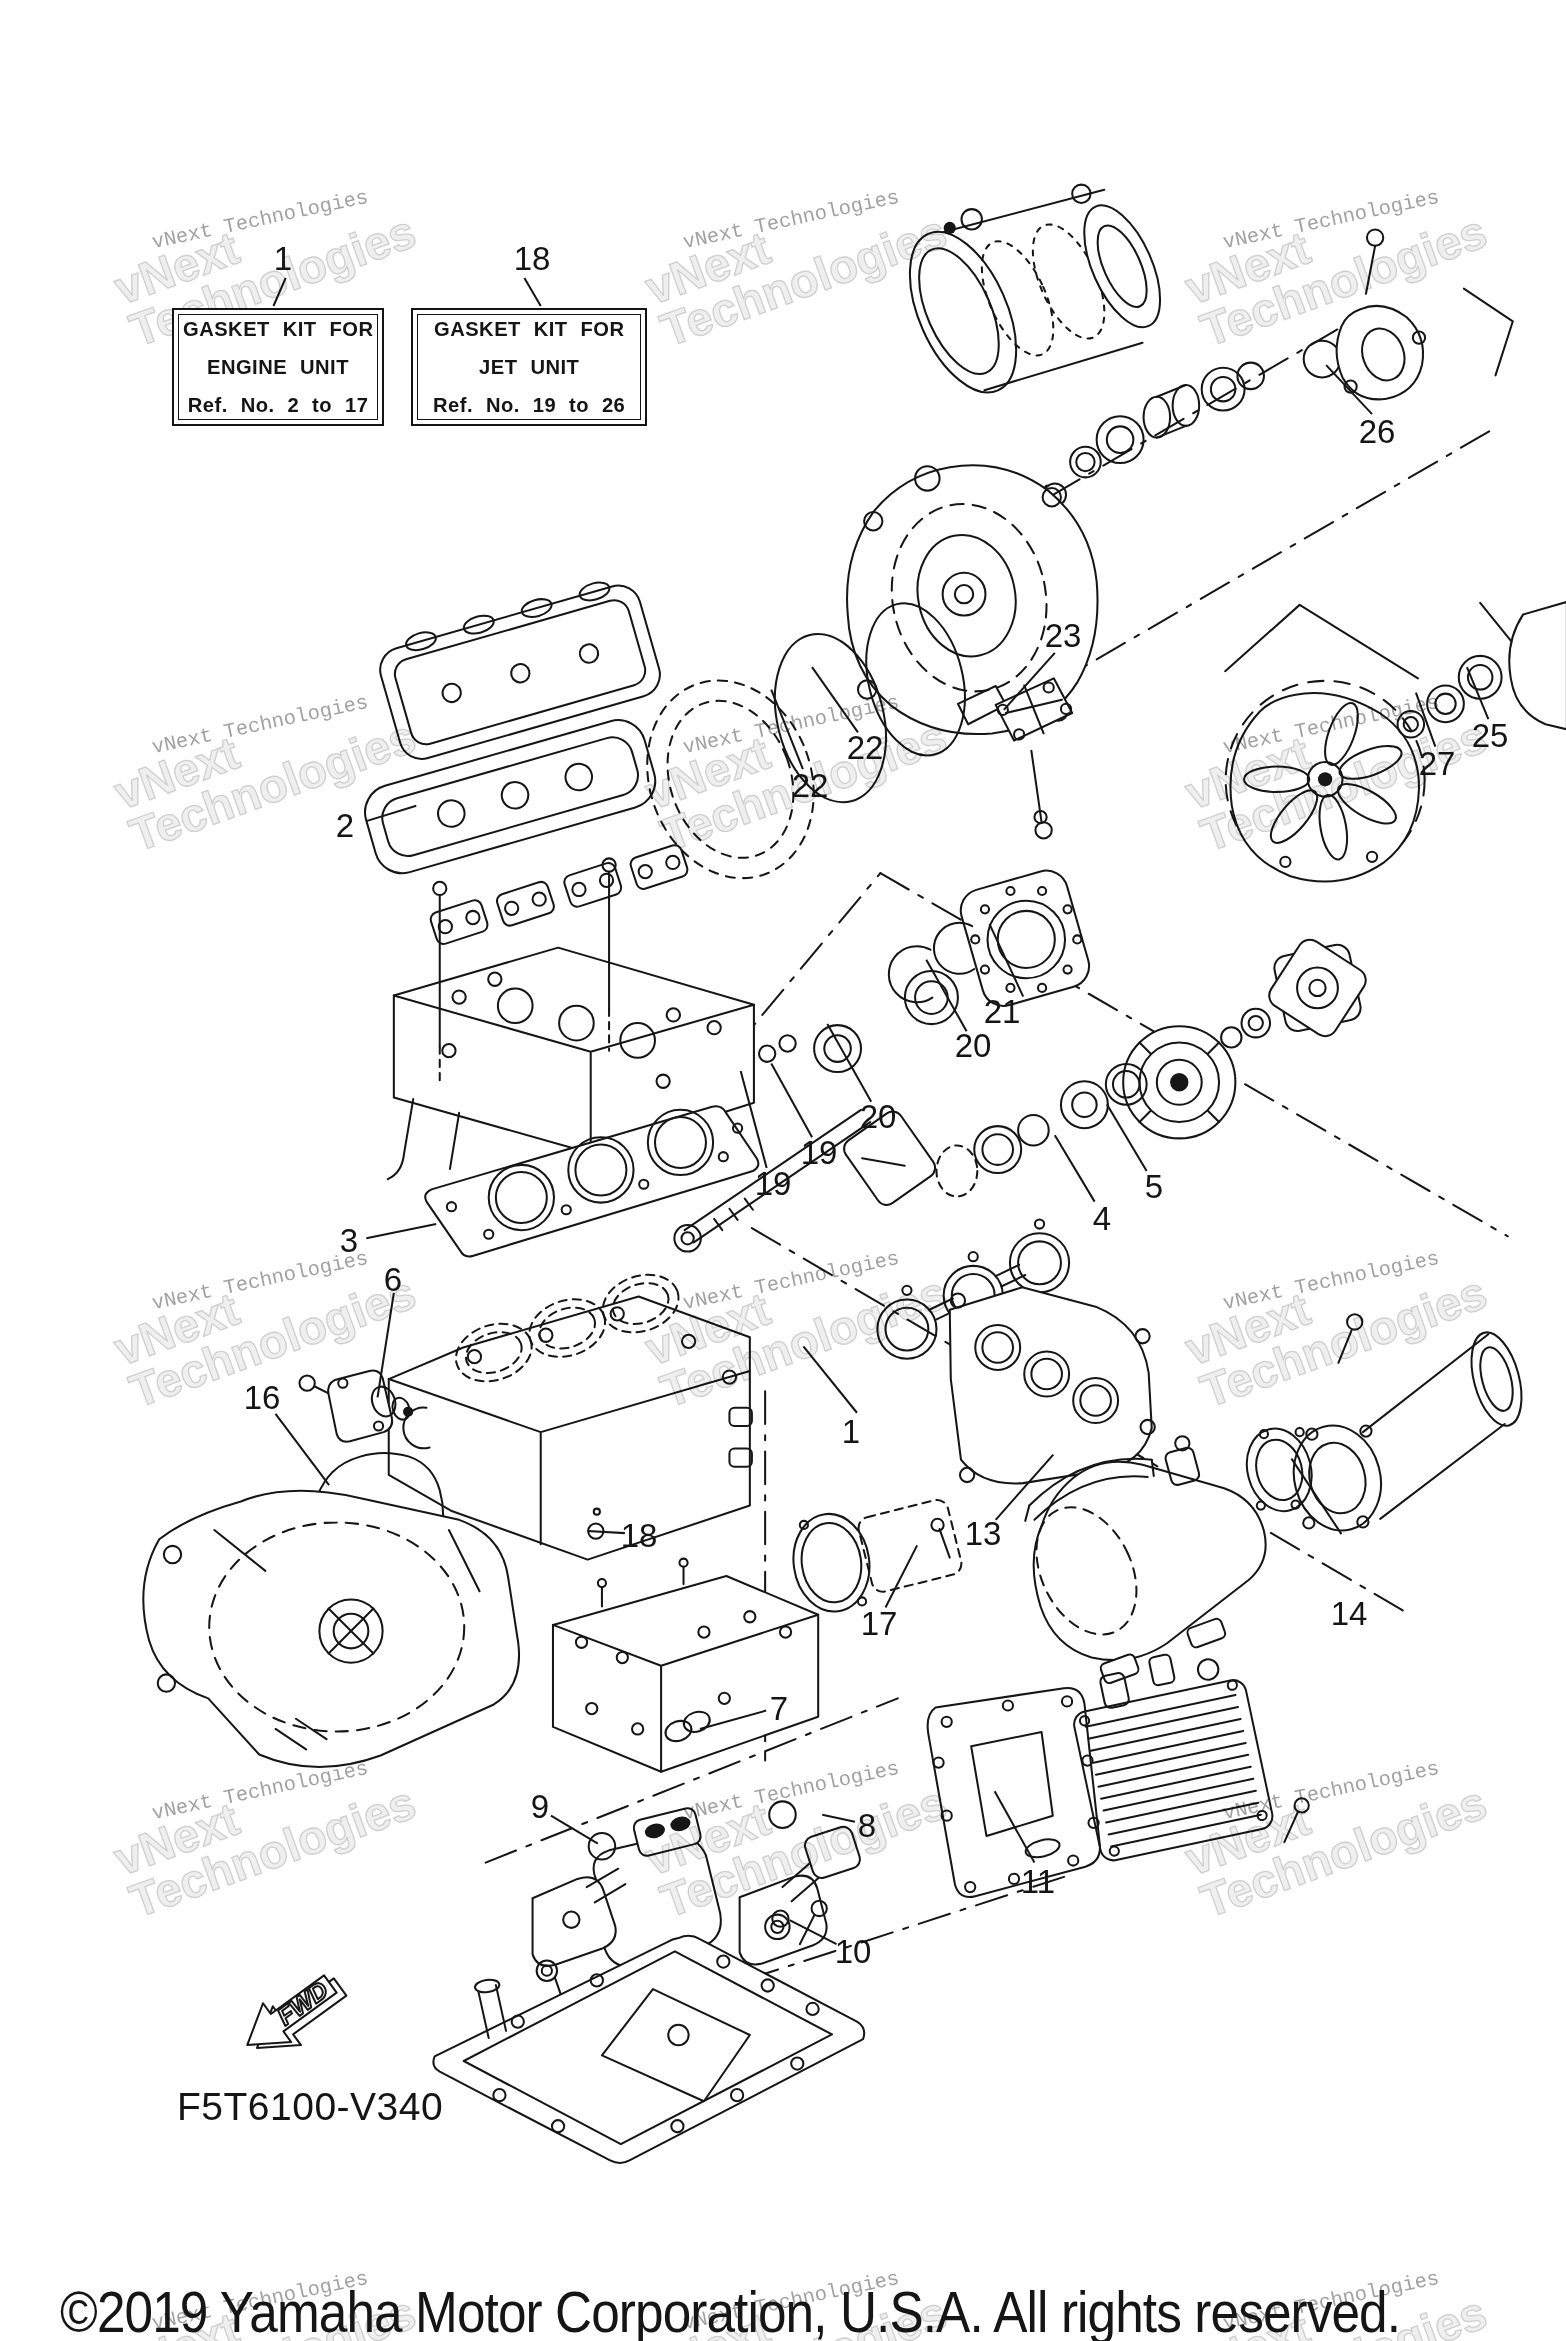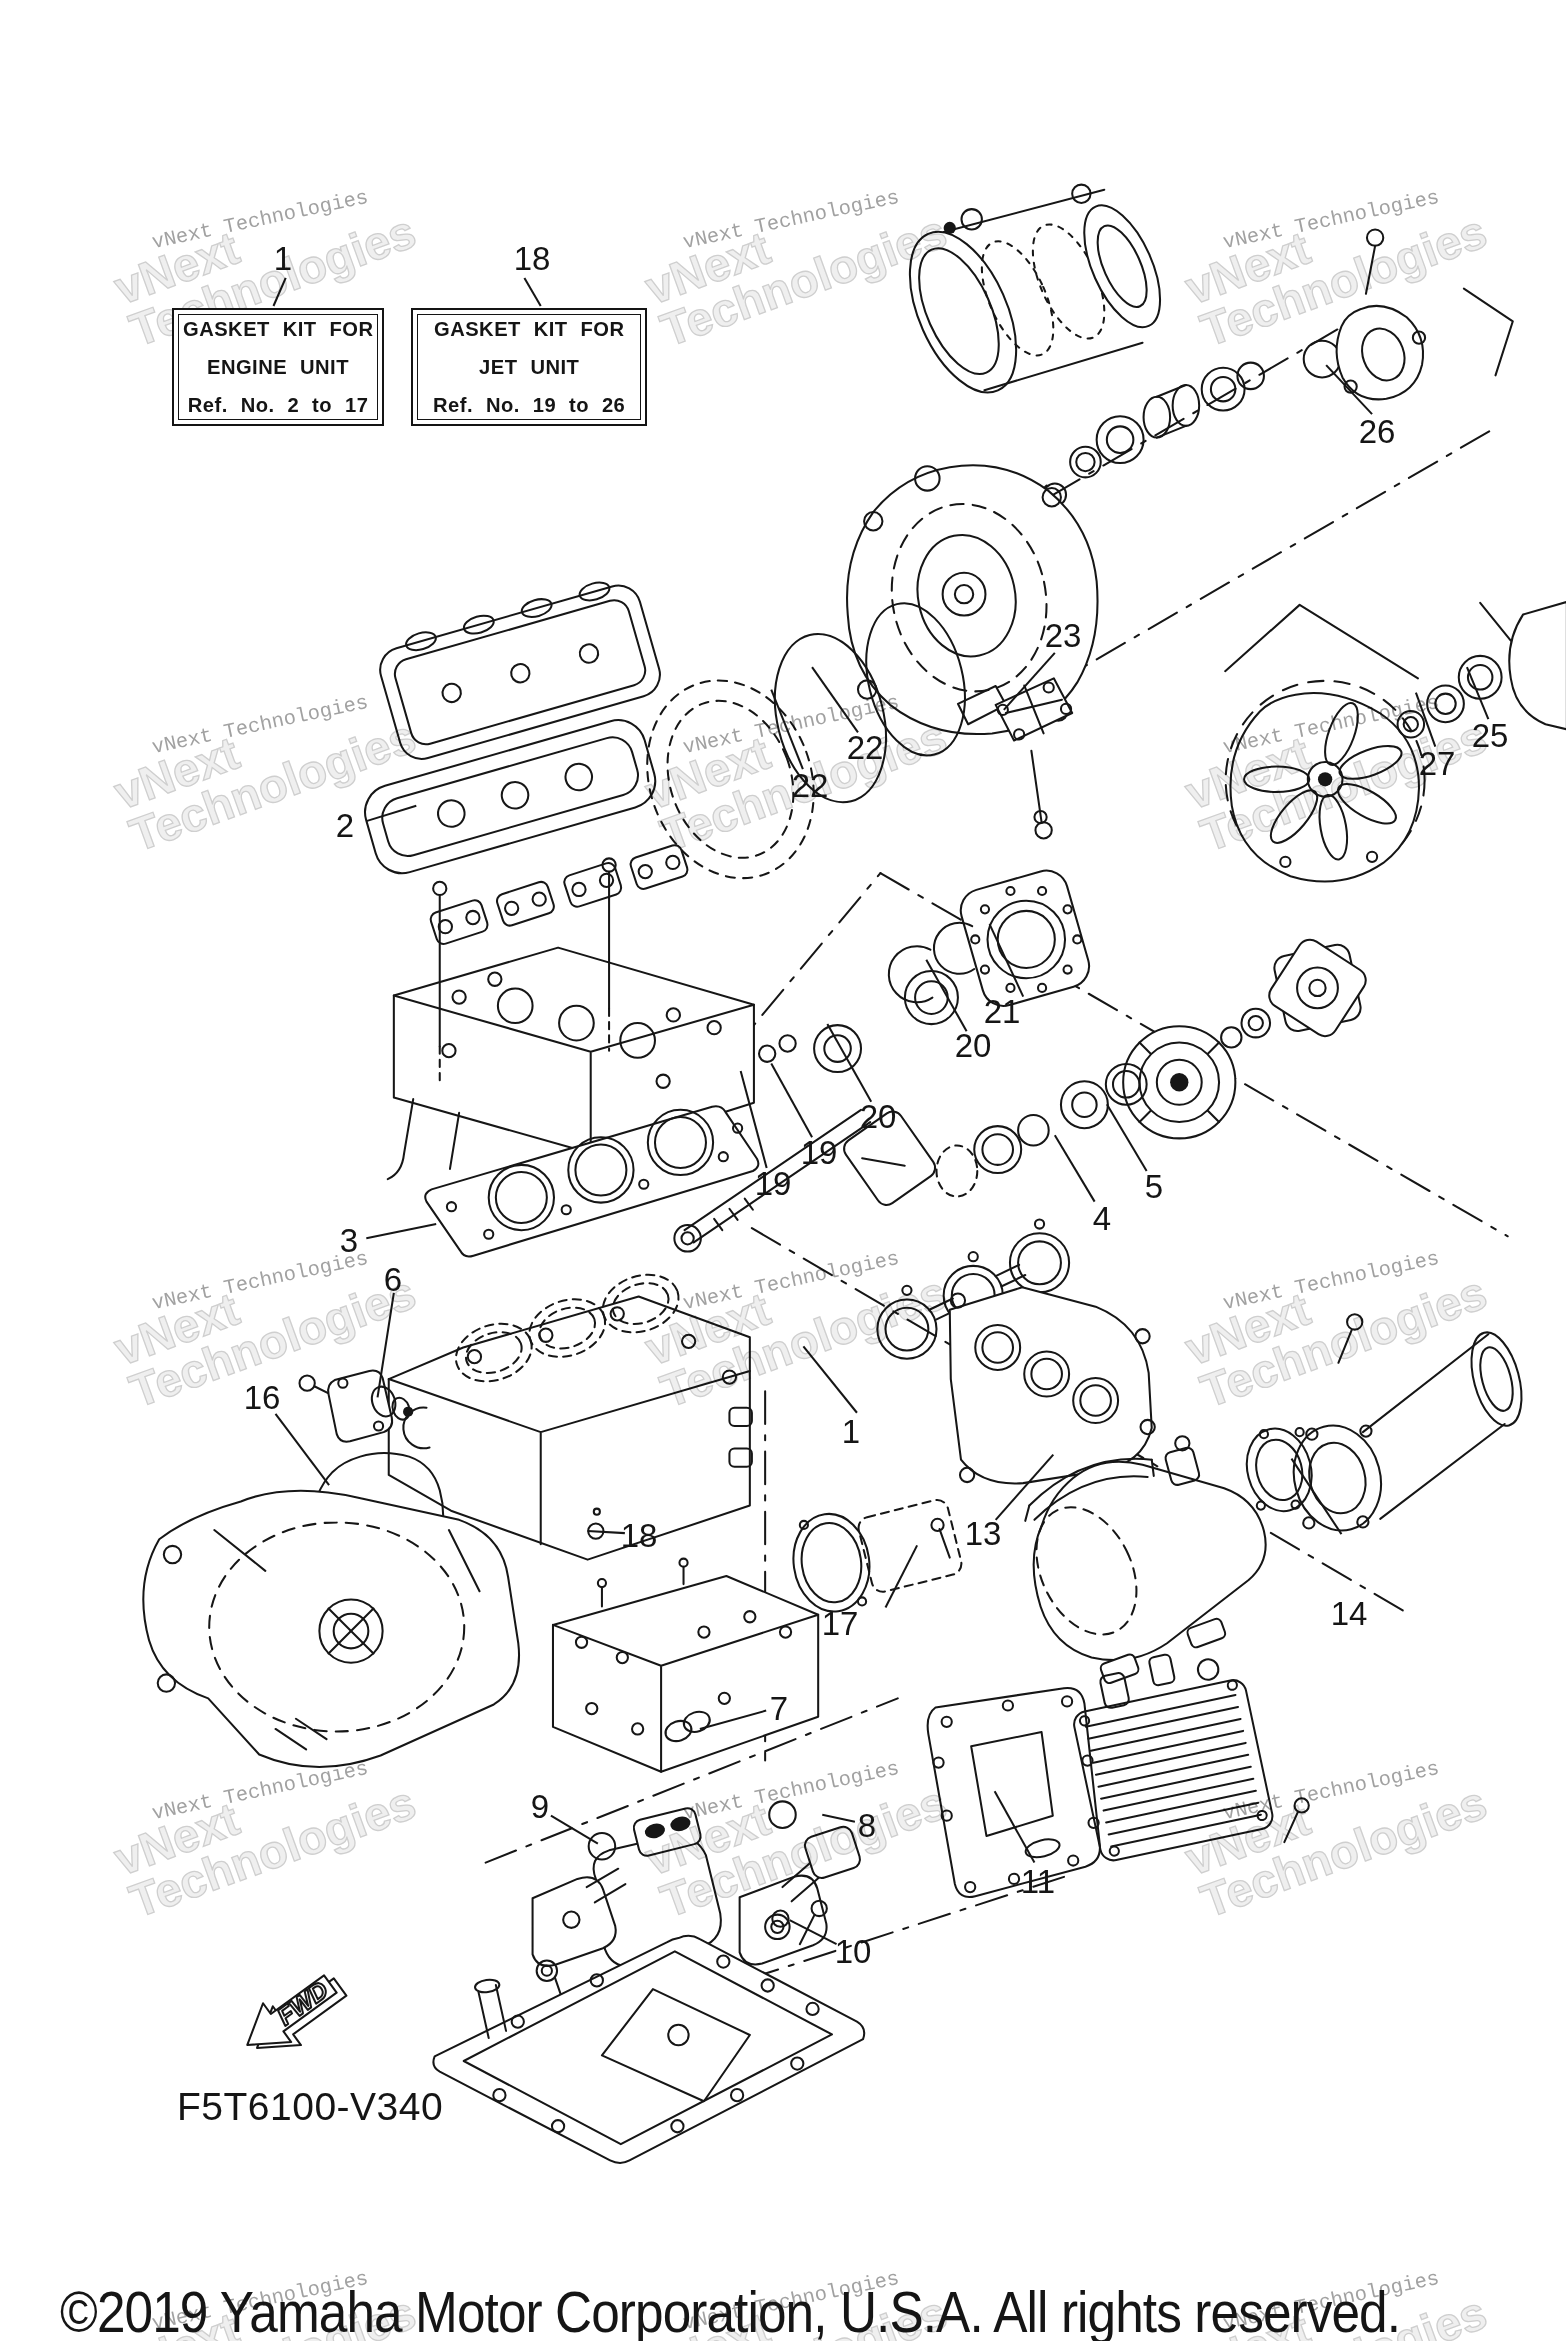--- a/index.html
+++ b/index.html
@@ -671,21 +671,21 @@
       <div class="callout" style="left: 773px; top: 1183px;">19</div>
       <div class="callout" style="left: 1154px; top: 1186px;">5</div>
       <div class="callout" style="left: 1102px; top: 1218px;">4</div>
       <div class="callout" style="left: 349px; top: 1240px;">3</div>
       <div class="callout" style="left: 393px; top: 1279px;">6</div>
       <div class="callout" style="left: 262px; top: 1397px;">16</div>
       <div class="callout" style="left: 851px; top: 1431px;">1</div>
       <div class="callout" style="left: 983px; top: 1533px;">13</div>
       <div class="callout" style="left: 1349px; top: 1613px;">14</div>
       <div class="callout" style="left: 639px; top: 1535px;">18</div>
-      <div class="callout" style="left: 840px; top: 1623px;">17</div>
+      <div class="callout" style="left: 879px; top: 1623px;">17</div>
       <div class="callout" style="left: 779px; top: 1708px;">7</div>
       <div class="callout" style="left: 540px; top: 1806px;">9</div>
       <div class="callout" style="left: 867px; top: 1825px;">8</div>
       <div class="callout" style="left: 1038px; top: 1881px;">11</div>
       <div class="callout" style="left: 853px; top: 1951px;">10</div>
     </div>
 
   <div class="part-code" style="left:177px;top:2041px;margin-top:44px;">F5T6100-V340</div>
   <div class="copyright" style="left:60px;top:2279px;">©2019 Yamaha Motor Corporation, U.S.A. All rights reserved.</div>
 </div>

